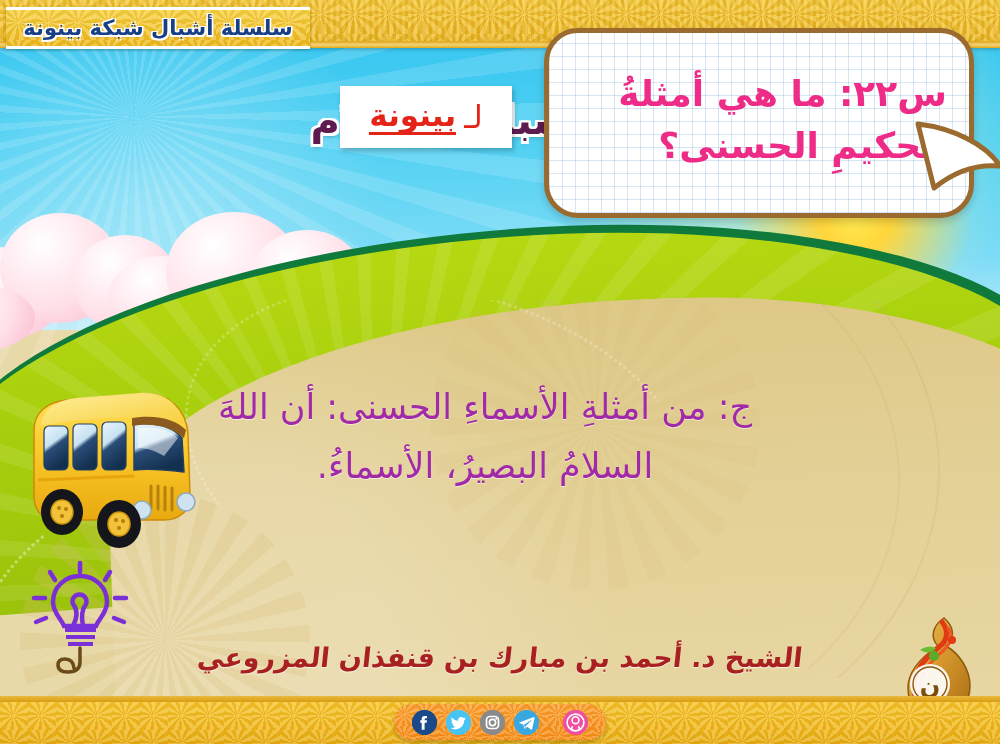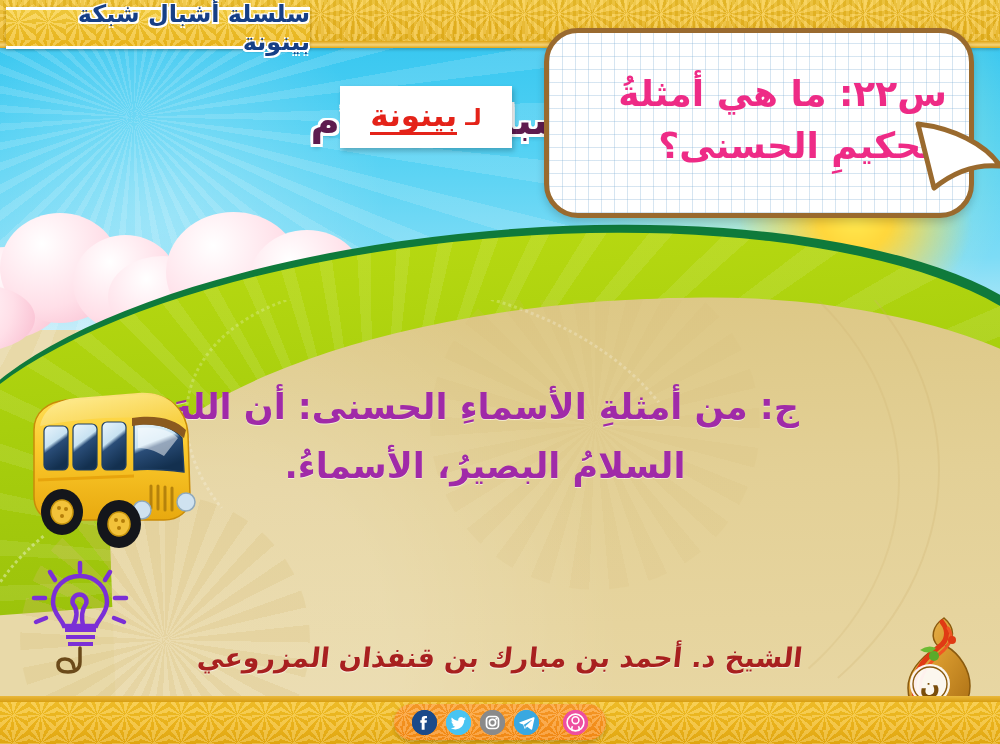--- a/index.html
+++ b/index.html
@@ -132,21 +132,21 @@
     background:
       repeating-conic-gradient(from 0deg at 12px 12px,
         rgba(255,255,255,.22) 0deg 16deg, rgba(0,0,0,.04) 16deg 32deg),
       linear-gradient(180deg,#f8cf3d,#efb91b);
     background-size:30px 30px, auto;
     border-top:3px solid #ffffff;border-bottom:3px solid #ffffff;
     display:flex;align-items:center;justify-content:center;
     box-shadow:0 1px 3px rgba(0,0,0,.2);
   }
   .ribbon span{
-    font-size:24px;font-weight:bold;color:#163f86;
+    font-size:21px;font-weight:bold;color:#163f86;
     text-shadow:-1.5px -1.5px 0 #fff,1.5px -1.5px 0 #fff,-1.5px 1.5px 0 #fff,1.5px 1.5px 0 #fff,0 2px 2px rgba(0,0,0,.2);
     letter-spacing:-.5px;
   }
 
   
   .brandWrap{
     position:absolute;right:330px;top:82px;display:flex;align-items:center;gap:10px;
   }
   .brandTitle{
     font-size:40px;font-weight:bold;color:#5e1b4e;white-space:nowrap;
@@ -158,21 +158,21 @@
 
   .subjectTag{
     position:absolute;left:340px;top:86px;min-width:172px;height:62px;
     background:#ffffff;display:flex;align-items:center;justify-content:center;gap:8px;
     padding:0 14px;box-shadow:2px 3px 5px rgba(0,0,0,.22);
   }
   .subjectTag .sub{
     font-size:31px;font-weight:bold;color:#e42319;
     border-bottom:3px solid #e42319;line-height:1.05;
   }
-  .subjectTag .lam{font-size:23px;font-weight:bold;color:#e42319;}
+  .subjectTag .lam{font-size:31px;font-weight:normal;color:#e42319;}
 
   
   .bubble{
     position:absolute;right:26px;top:28px;width:430px;height:190px;
     background:
       repeating-linear-gradient(0deg, rgba(120,170,210,.30) 0 1px, rgba(255,255,255,0) 1px 13px),
       repeating-linear-gradient(90deg, rgba(120,170,210,.30) 0 1px, rgba(255,255,255,0) 1px 13px),
       #ffffff;
     border:5px solid #9a6a2e;border-radius:34px;
     box-shadow:0 4px 8px rgba(0,0,0,.18);
@@ -187,21 +187,21 @@
     position:absolute;right:-2px;top:118px;width:86px;height:78px;
     overflow:visible;
   }
 
   
   .answer{
     position:absolute;right:150px;top:386px;width:730px;text-align:center;
     direction:rtl;
   }
   .answer p{
-    margin:0 0 16px 0;font-size:35px;font-weight:bold;color:#a02aa8;
+    margin:0 0 16px 0;font-size:35px;font-weight:normal;color:#a02aa8;
     line-height:1.22;
     text-shadow:0 1px 0 rgba(255,255,255,.55);
   }
 
   
   .bus{position:absolute;left:18px;top:368px;width:200px;height:190px;}
 
   
   .bulbBottom{position:absolute;left:18px;top:560px;width:130px;height:125px;}
 

